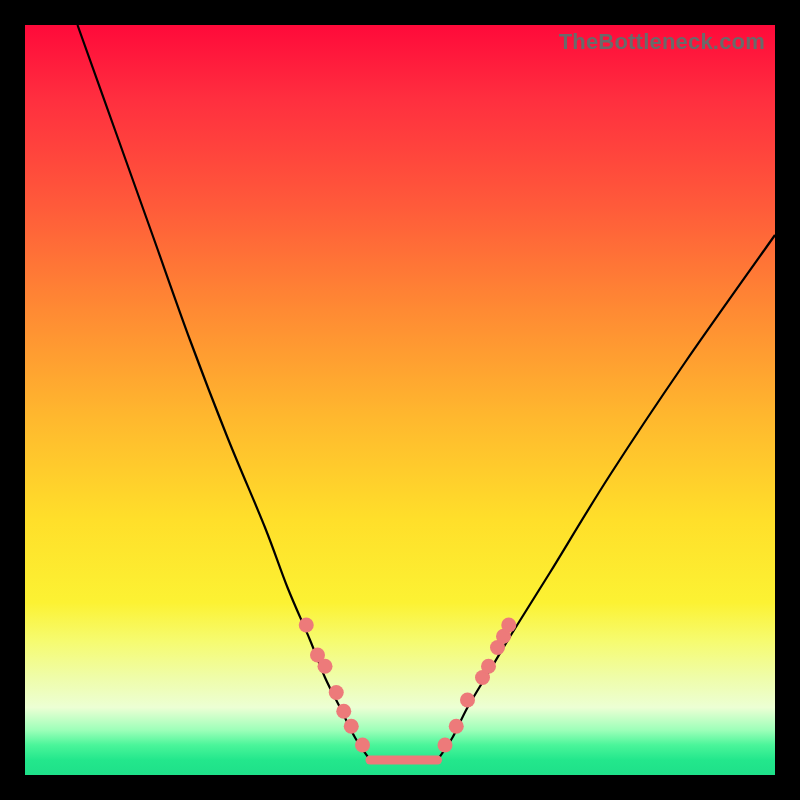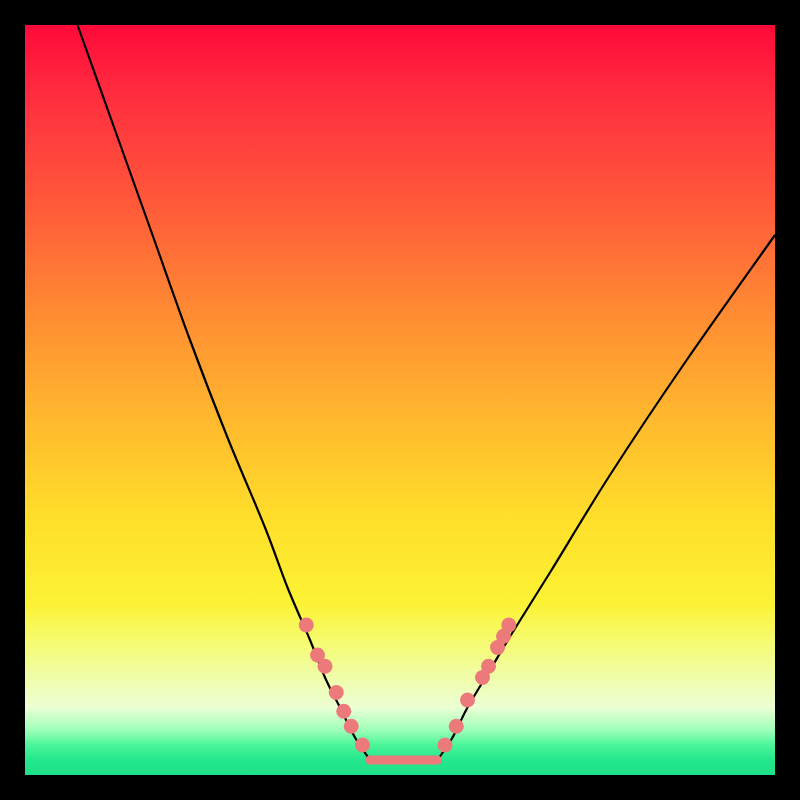--- a/index.html
+++ b/index.html
@@ -72,20 +72,21 @@
     stroke: #ed7a7a;
     stroke-width: 9;
     stroke-linecap: round;
   }
 </style>
 </head>
 <body>
 
 <div class="frame">
   <div class="plot-area">
+    <div class="watermark">TheBottleneck.com</div>
 
     <svg class="curves" viewBox="0 0 750 750" preserveAspectRatio="none">
       <path class="curve" id="curve-left" d="M 52.50000000000001,0 C 58.75000000000001,17.5 77.5,70 90,105 C 102.5,140 115.00000000000001,175 127.50000000000001,210 C 140,245 152.5,281.25000000000006 165,315.00000000000006 C 177.5,348.75000000000006 190,381.25 202.5,412.5 C 215,443.75 230,477.5 240,502.5 C 250,527.5 255,543.75 262.5,562.5 C 270,581.25 278.75,600 285,615 C 291.25,630 295,641.25 300,652.5 C 305,663.75 310,672.5 315,682.5 C 320,692.5 325,703.75 330,712.5 C 335,721.25 342.5,731.25 345,735"></path>
       <path class="curve" id="curve-right" d="M 412.50000000000006,735 C 415.00000000000006,731.25 422.49999999999994,721.25 427.49999999999994,712.5 C 432.49999999999994,703.75 436.25,693.75 442.5,682.5 C 448.75,671.25 457.5,657.5 465,645 C 472.5,632.5 477.5,623.75 487.5,607.5 C 497.5,591.25 508.75,573.75 525,547.5 C 541.25,521.25 562.5,485 585,450 C 607.5,415 632.5,377.49999999999994 660,337.49999999999994 C 687.5,297.49999999999994 735,231.25 750,210"></path>
       <line class="flat" id="valley-flat" x1="345" y1="735" x2="412.50000000000006" y2="735"></line>
       <g id="dots-left">
           <circle cx="281.25" cy="600" r="7.5" class="dot"></circle>
           <circle cx="292.5" cy="630" r="7.5" class="dot"></circle>
           <circle cx="300" cy="641.25" r="7.5" class="dot"></circle>
           <circle cx="311.25" cy="667.5" r="7.5" class="dot"></circle>

